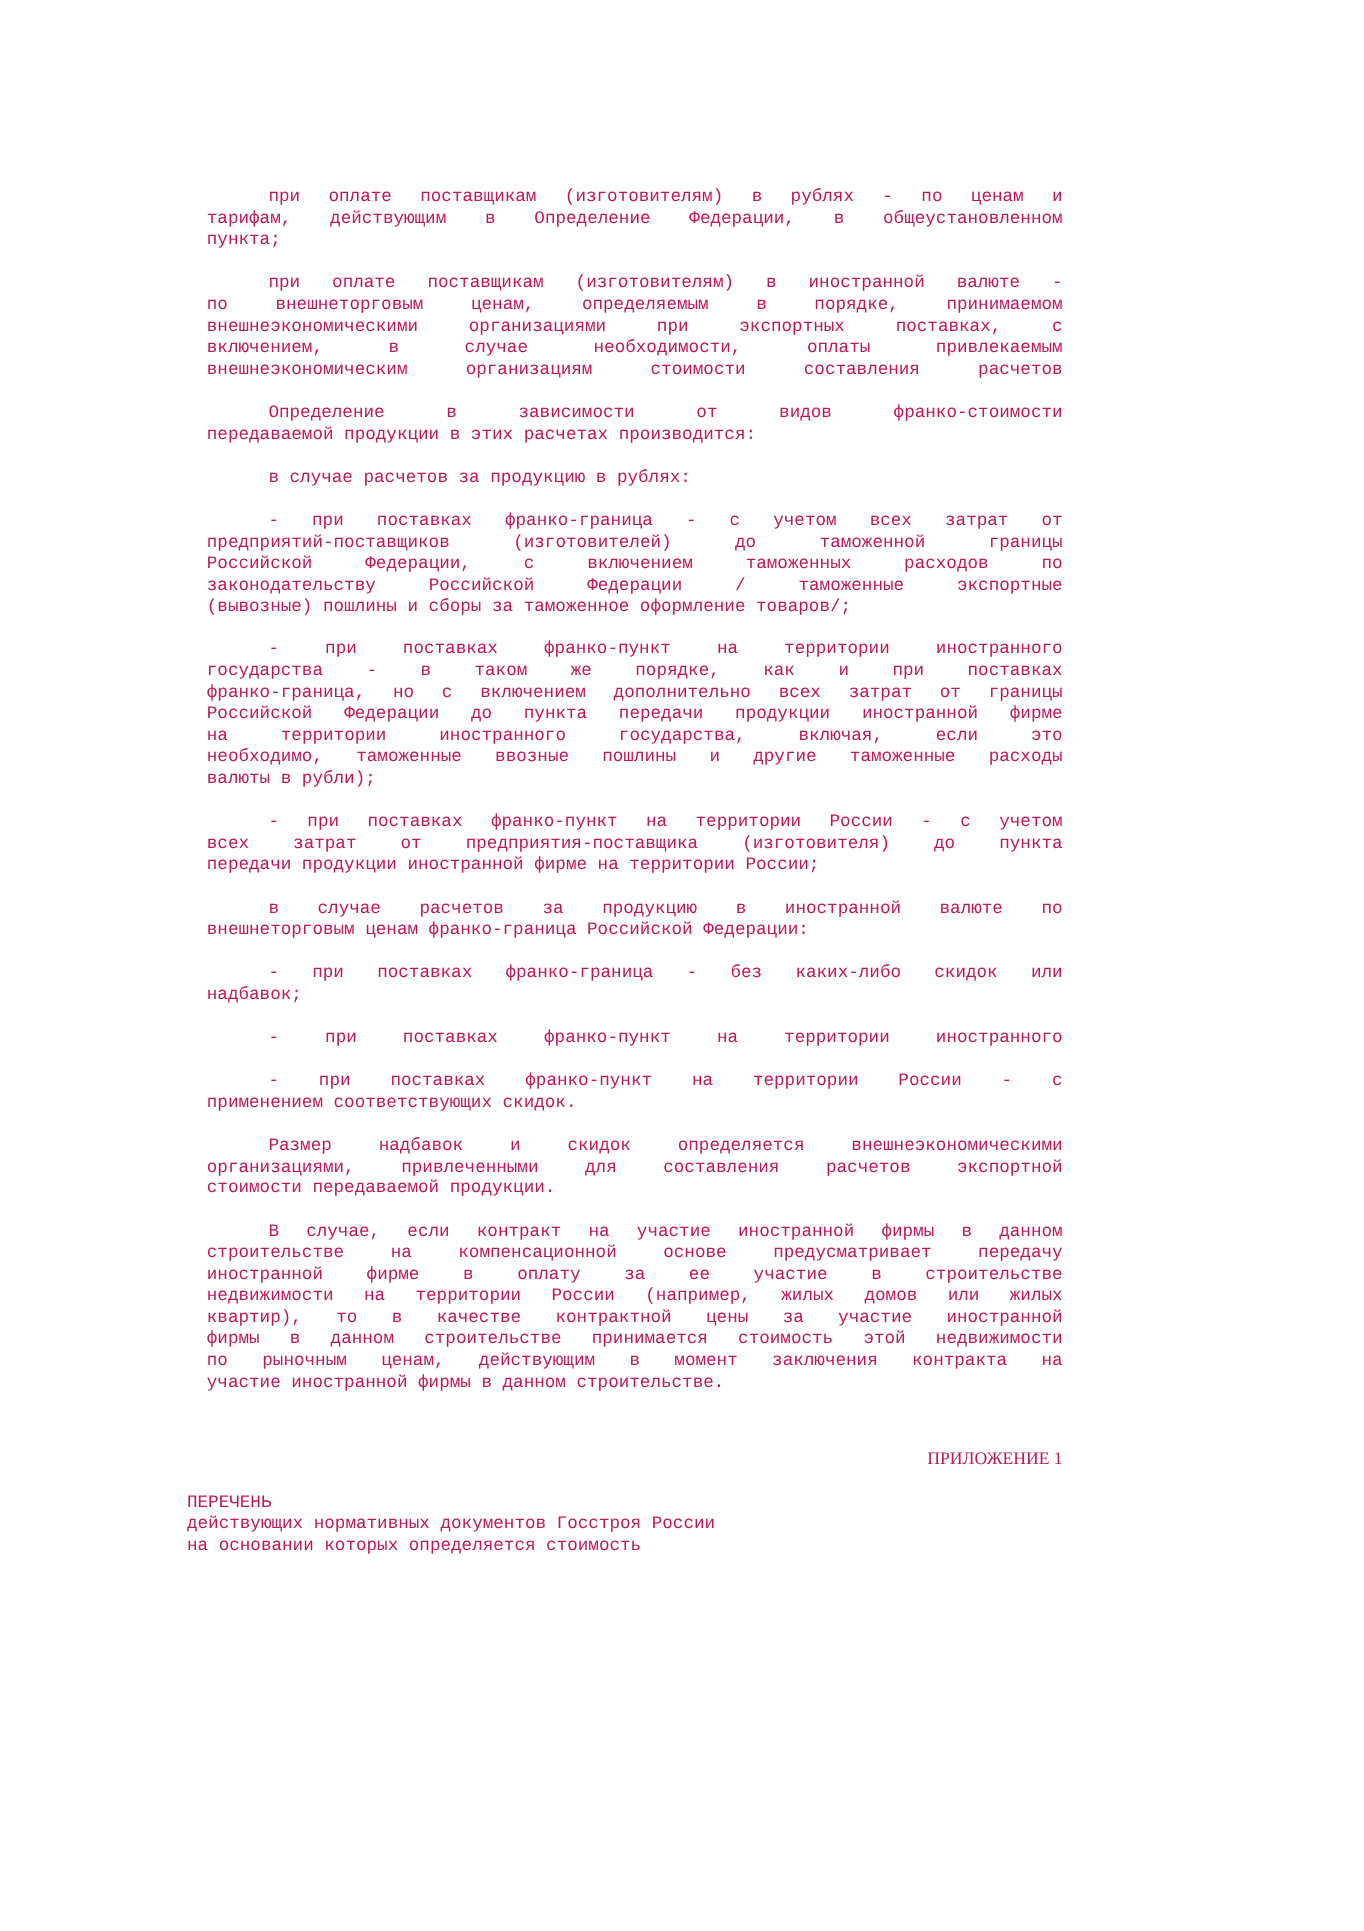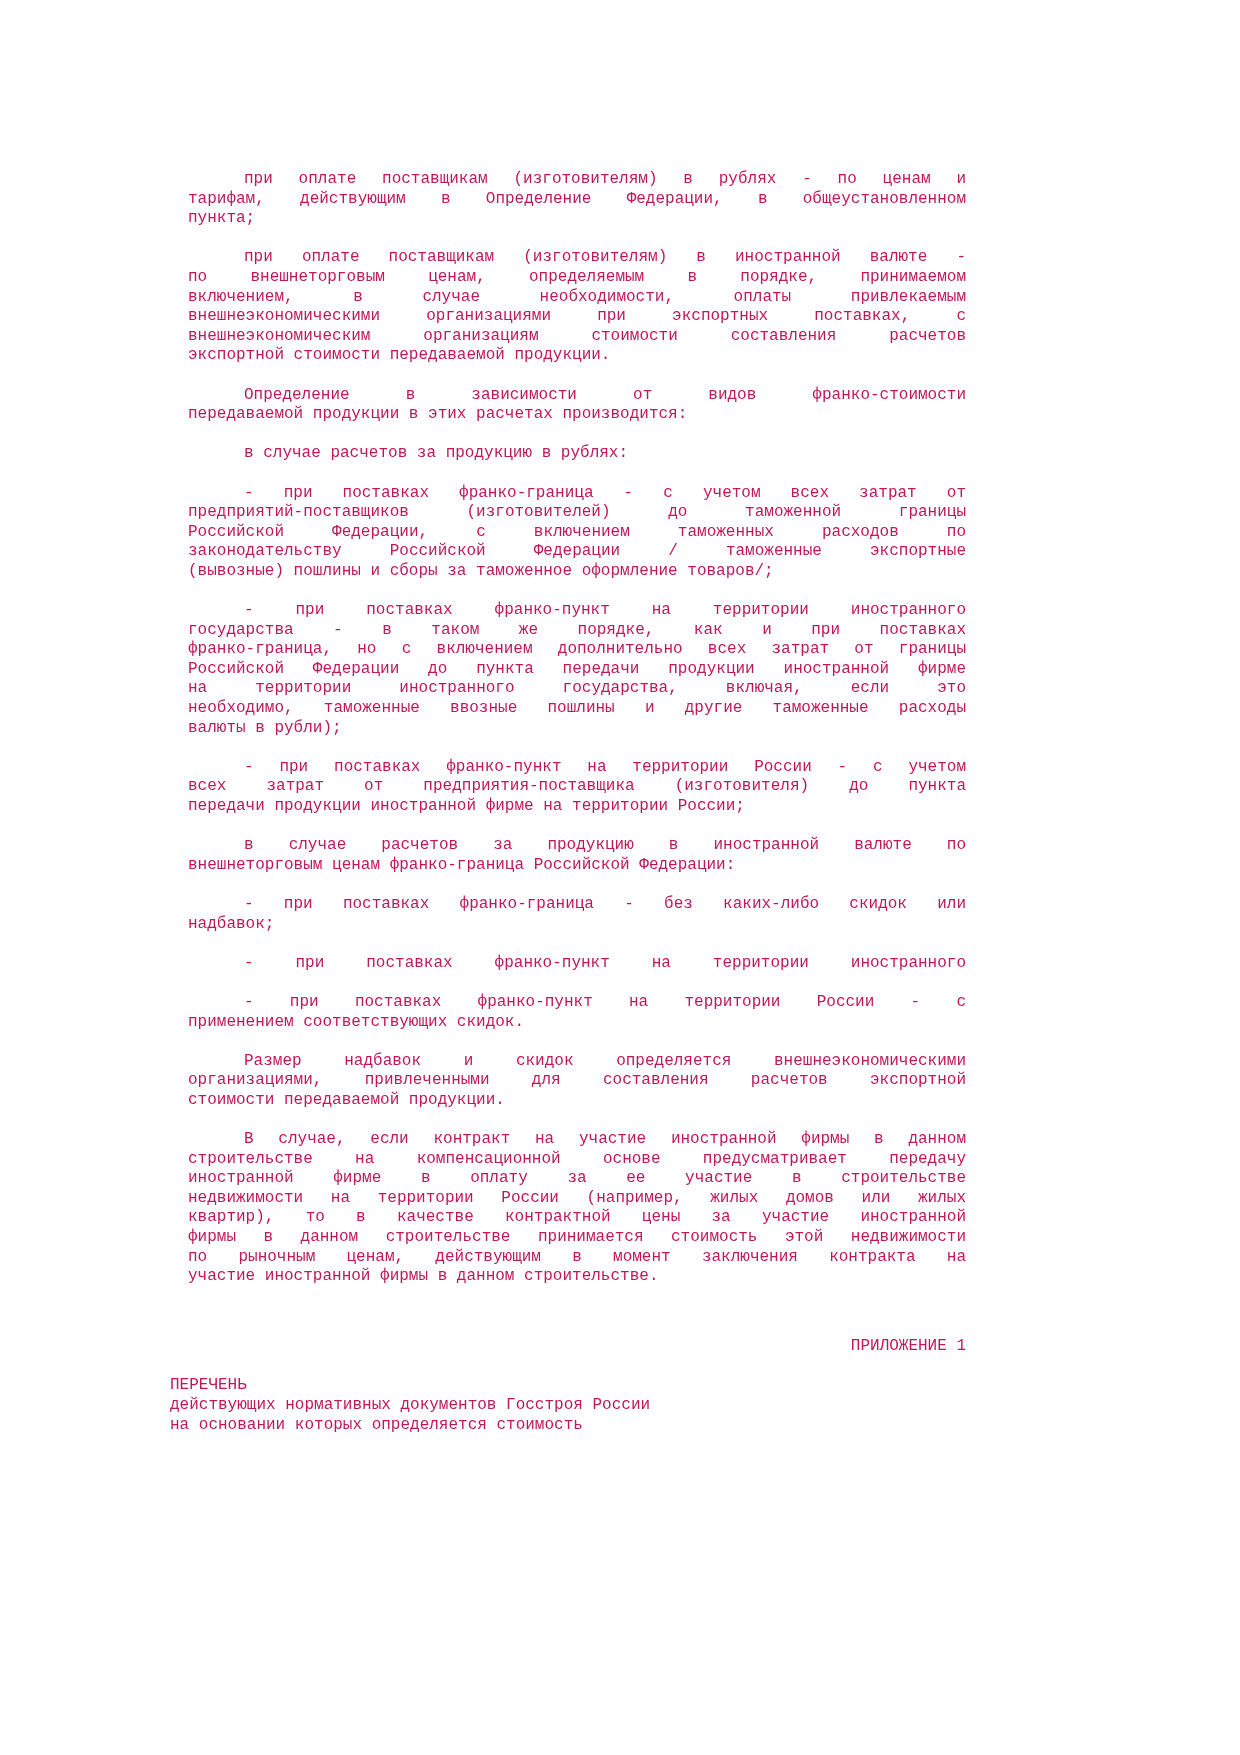--- a/index.html
+++ b/index.html
@@ -6,40 +6,39 @@
   body { width: 1240px; height: 1755px; position: relative; overflow: hidden; }
   .page {
     position: absolute; left: 188px; top: 170px; width: 778px;
     font-family: "Liberation Mono", "DejaVu Sans Mono", monospace;
     font-size: 16px; line-height: 19.6px; color: #be185d;
   }
   .para { margin: 0 0 19.6px 0; text-align: justify; text-align-last: left; white-space: normal; }
   .para .ln { display: block; text-align: justify; text-align-last: justify; height: 19.6px; overflow: hidden; white-space: nowrap; }
   .para .ln.last { text-align-last: left; }
   .para .ln.indent { padding-left: 56px; }
-  .right { text-align: right; margin: 50px 0 20px 0; }
+  .right { text-align: right; margin: 50px 0 20px 0; font-family: Liberation Serif, serif; }
   .center { text-align: left; display: block; white-space: pre; }
 </style>
 </head>
 <body>
 
 <div class="page">
   <div id="paras">
       <div class="para">
         <span class="ln indent">при оплате поставщикам (изготовителям) в рублях - по ценам и</span>
         <span class="ln">тарифам, действующим в Определение Федерации, в общеустановленном</span>
         <span class="ln last">пункта;</span>
       </div>
       <div class="para">
         <span class="ln indent">при оплате поставщикам (изготовителям) в иностранной валюте -</span>
         <span class="ln">по внешнеторговым ценам, определяемым в порядке, принимаемом</span>
+        <span class="ln">внешнеэкономическими организациями при экспортных поставках, с</span>
         <span class="ln">включением, в случае необходимости, оплаты привлекаемым</span>
-        <span class="ln">внешнеэкономическими организациями при экспортных поставках, с</span>
         <span class="ln">внешнеэкономическим организациям стоимости составления расчетов</span>
-        <span class="ln last">экспортной стоимости передаваемой продукции.</span>
       </div>
       <div class="para">
         <span class="ln indent">Определение в зависимости от видов франко-стоимости</span>
         <span class="ln last">передаваемой продукции в этих расчетах производится:</span>
       </div>
       <div class="para">
         <span class="ln indent last">в случае расчетов за продукцию в рублях:</span>
       </div>
       <div class="para">
         <span class="ln indent">- при поставках франко-граница - с учетом всех затрат от</span>

